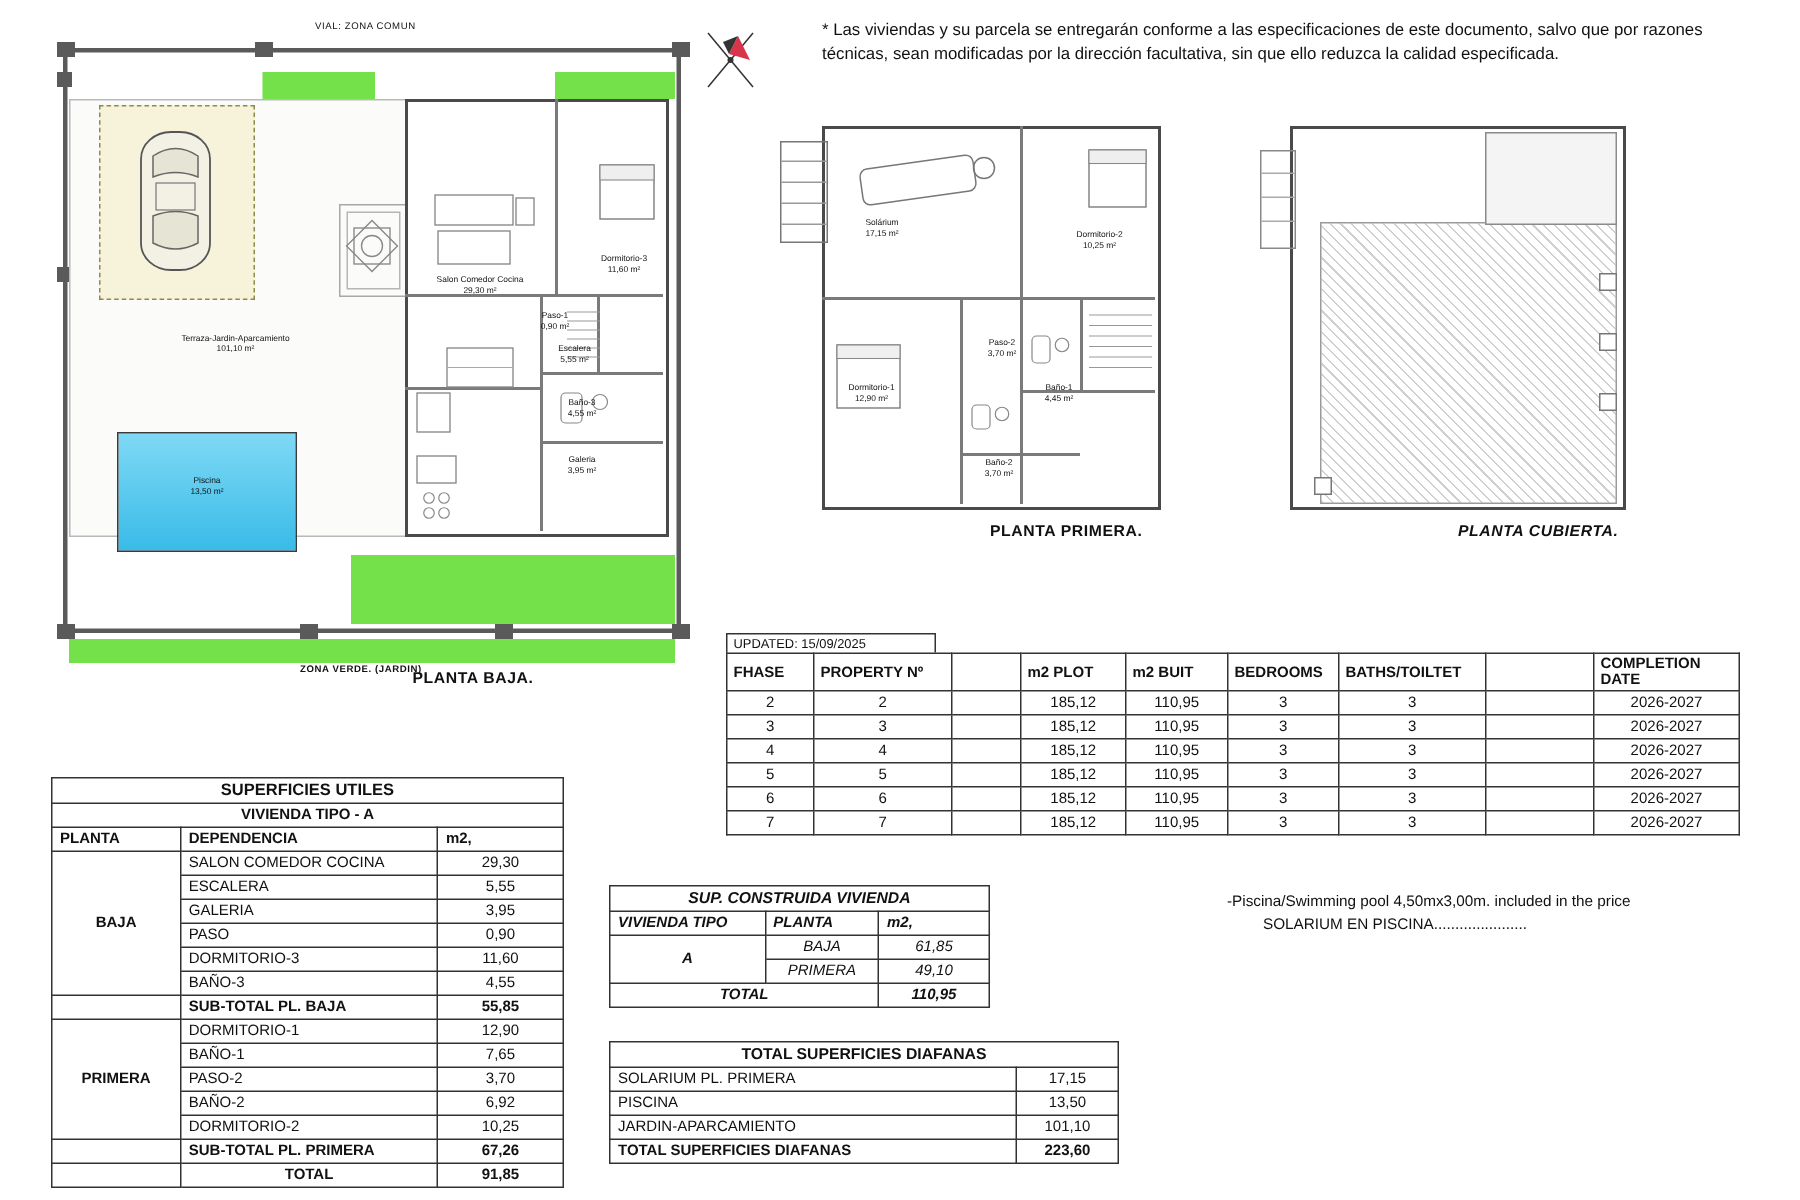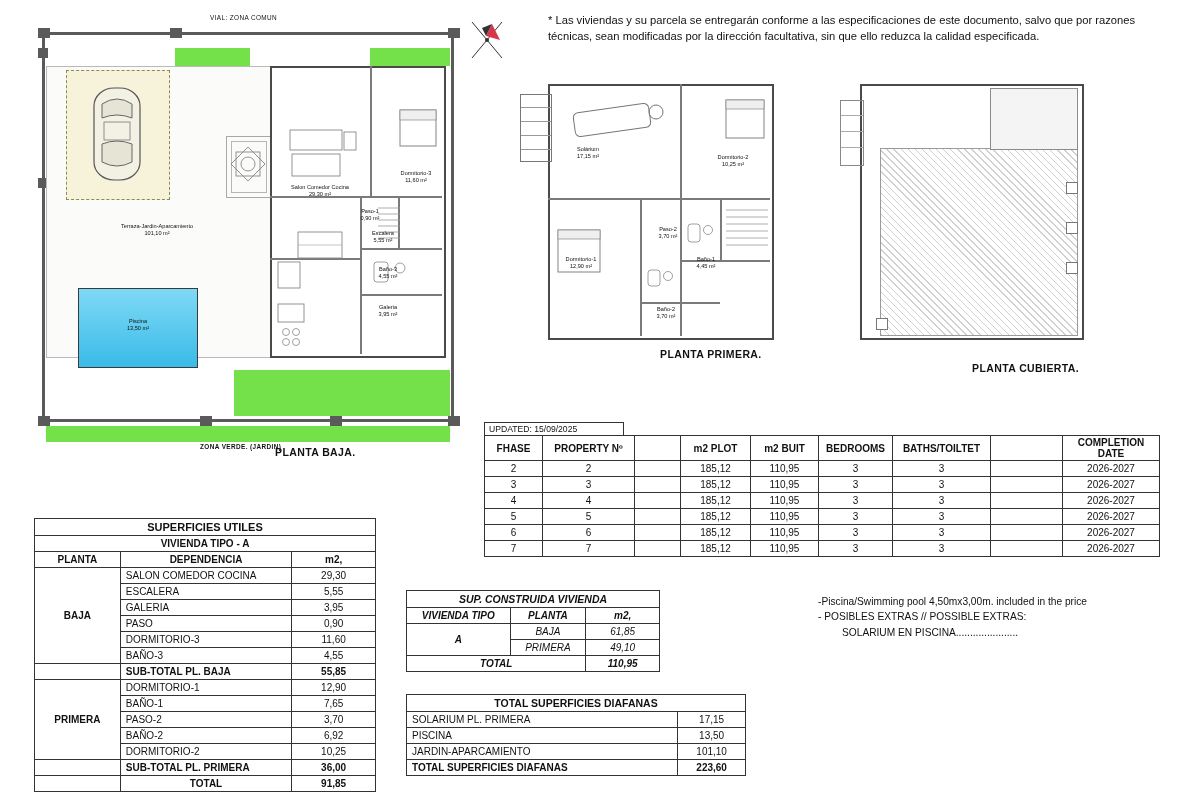--- a/index.html
+++ b/index.html
@@ -32,21 +32,21 @@
   }
   .house{
     position:absolute;background:#ffffff;border:2px solid #4a4a4a;
   }
   
   table{border-collapse:collapse;font-size:10px;}
   .tbl td,.tbl th{border:1px solid #333;padding:2px 5px;height:15px;box-sizing:border-box;}
   .c{text-align:center;}
   .l{text-align:left;}
   .b{font-weight:700;}
-  .hdr{font-weight:700;text-align:center;margin-left:24px;}
+  .hdr{font-weight:700;text-align:left;margin-left:24px;}
   
   #fhase-table td,#fhase-table th{border:1px solid #333;padding:1px 4px;height:16px;font-size:10px;box-sizing:border-box;}
   #updated-box{border:1px solid #333;border-bottom:none;font-size:8.6px;padding:1px 4px;}
   .extras{font-size:10.2px;line-height:1.5;}
   .compass{position:absolute;}
   .vial{font-size:6.4px;letter-spacing:.4px;}
   .zonaverde{font-size:6.4px;letter-spacing:.4px;font-weight:700;}
 </style>
 </head>
 <body>
@@ -288,21 +288,21 @@
     <div style="position:absolute;left:0;top:14px;width:100%;height:1px;background:#aaa;"></div>
     <div style="position:absolute;left:0;top:30px;width:100%;height:1px;background:#aaa;"></div>
     <div style="position:absolute;left:0;top:46px;width:100%;height:1px;background:#aaa;"></div>
   </div>
 
   <div class="abs" style="left:226px;top:112px;width:10px;height:10px;border:1px solid #777;background:#fff;"></div>
   <div class="abs" style="left:226px;top:152px;width:10px;height:10px;border:1px solid #777;background:#fff;"></div>
   <div class="abs" style="left:226px;top:192px;width:10px;height:10px;border:1px solid #777;background:#fff;"></div>
   <div class="abs" style="left:36px;top:248px;width:10px;height:10px;border:1px solid #777;background:#fff;"></div>
 
-  <div class="abs plan-title" style="left:132px;top:292px;">PLANTA CUBIERTA.</div>
+  <div class="abs plan-title" style="left:132px;top:278px;font-style:italic;">PLANTA CUBIERTA.</div>
 </div>
 
 <div class="abs" style="left:484px;top:422px;width:676px;">
   <div id="updated-box" style="width:130px;">UPDATED: 15/09/2025</div>
   <table id="fhase-table" style="width:676px;">
     <tbody>
     <tr>
       <td class="hdr" style="width:58px;">FHASE</td>
       <td class="hdr" style="width:92px;">PROPERTY Nº</td>
       <td class="hdr" style="width:46px;"></td>
@@ -378,21 +378,20 @@
       <td class="c">3</td>
       <td></td>
       <td class="c">2026-2027</td>
     </tr>
   </tbody>
     </table>
 </div>
 
 <div class="abs extras" style="left:818px;top:594px;width:360px;">
   <div>-Piscina/Swimming pool 4,50mx3,00m. included in the price</div>
-  <div>- POSIBLES EXTRAS // POSSIBLE EXTRAS:</div>
   <div style="padding-left:24px;">SOLARIUM EN PISCINA......................</div>
 </div>
 
 <div class="abs" style="left:34px;top:518px;">
   <table class="tbl" style="width:342px;">
     <tbody>
         <tr>
       <td class="c b" colspan="3" style="font-size:11px;">SUPERFICIES UTILES</td>
     </tr>
     <tr>
@@ -452,21 +451,21 @@
       <td class="l">BAÑO-2</td>
       <td class="c">6,92</td>
     </tr>
     <tr>
       <td class="l">DORMITORIO-2</td>
       <td class="c">10,25</td>
     </tr>
     <tr>
       <td></td>
       <td class="l b">SUB-TOTAL PL. PRIMERA</td>
-      <td class="c b">36,00</td>
+      <td class="c b">67,26</td>
     </tr>
     <tr>
       <td></td>
       <td class="c b">TOTAL</td>
       <td class="c b">91,85</td>
     </tr>
   </tbody>
     </table>
 </div>
 

